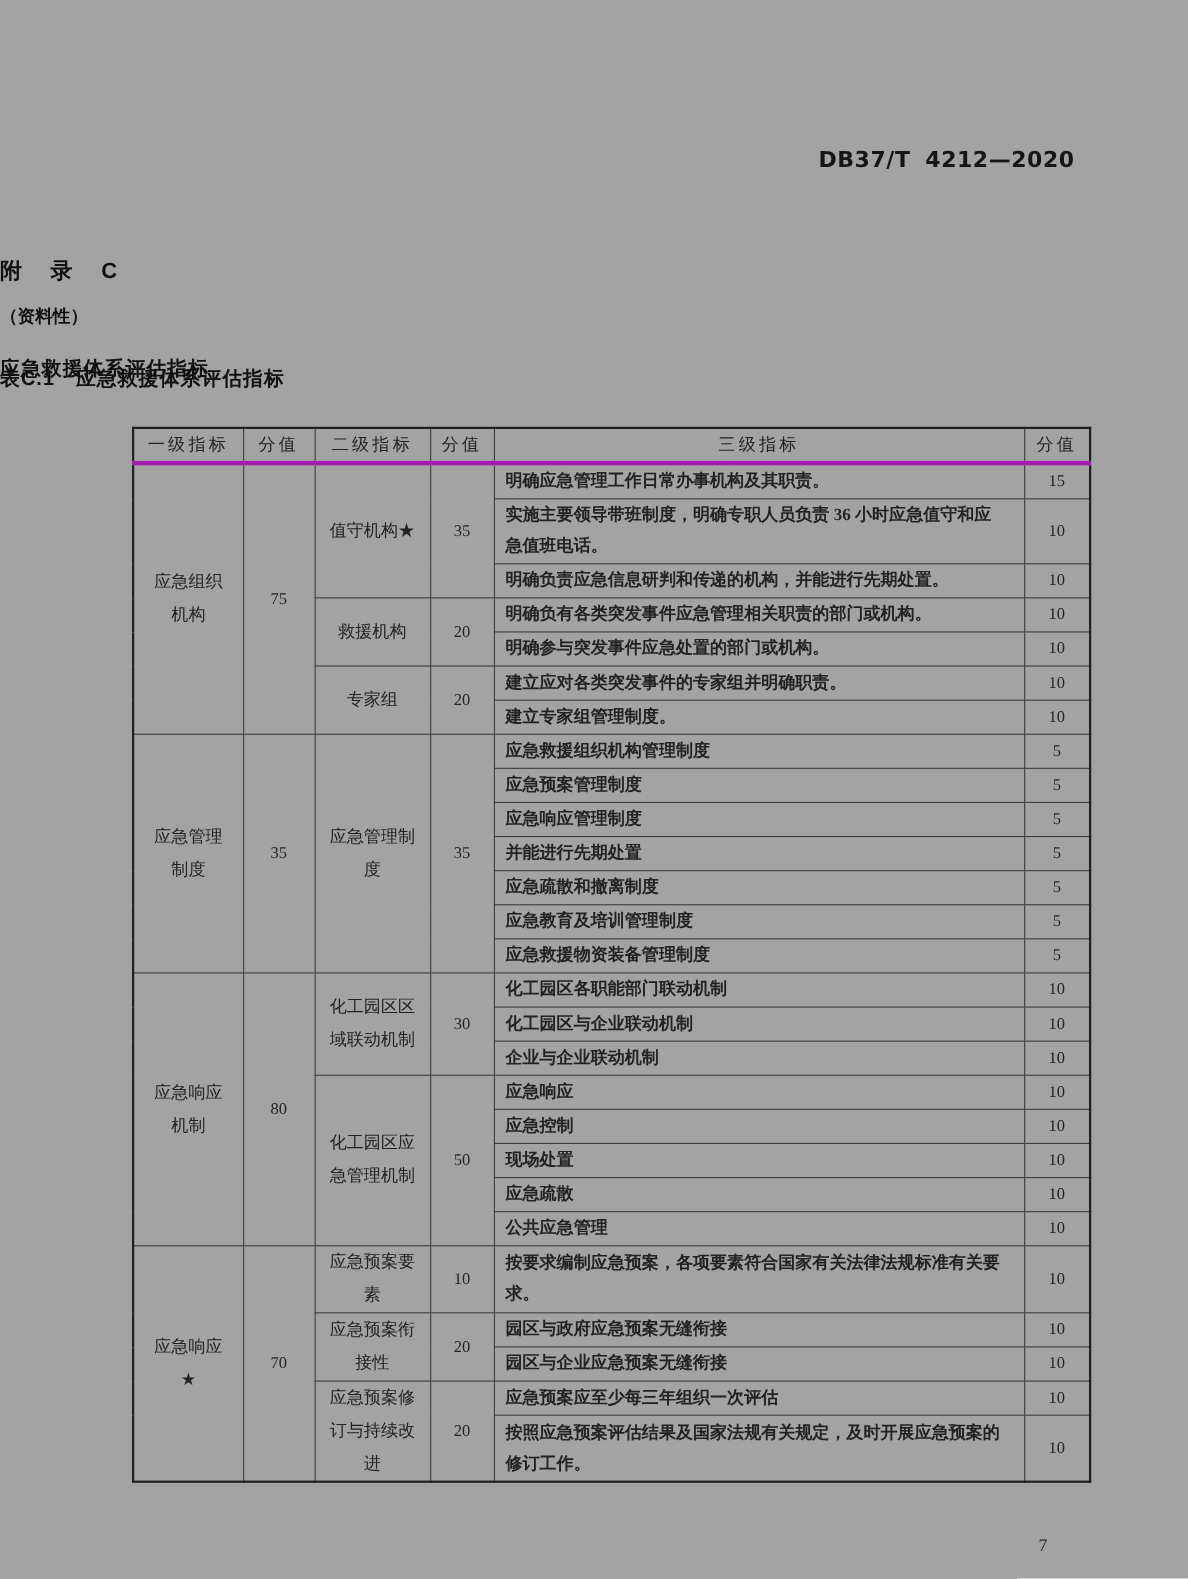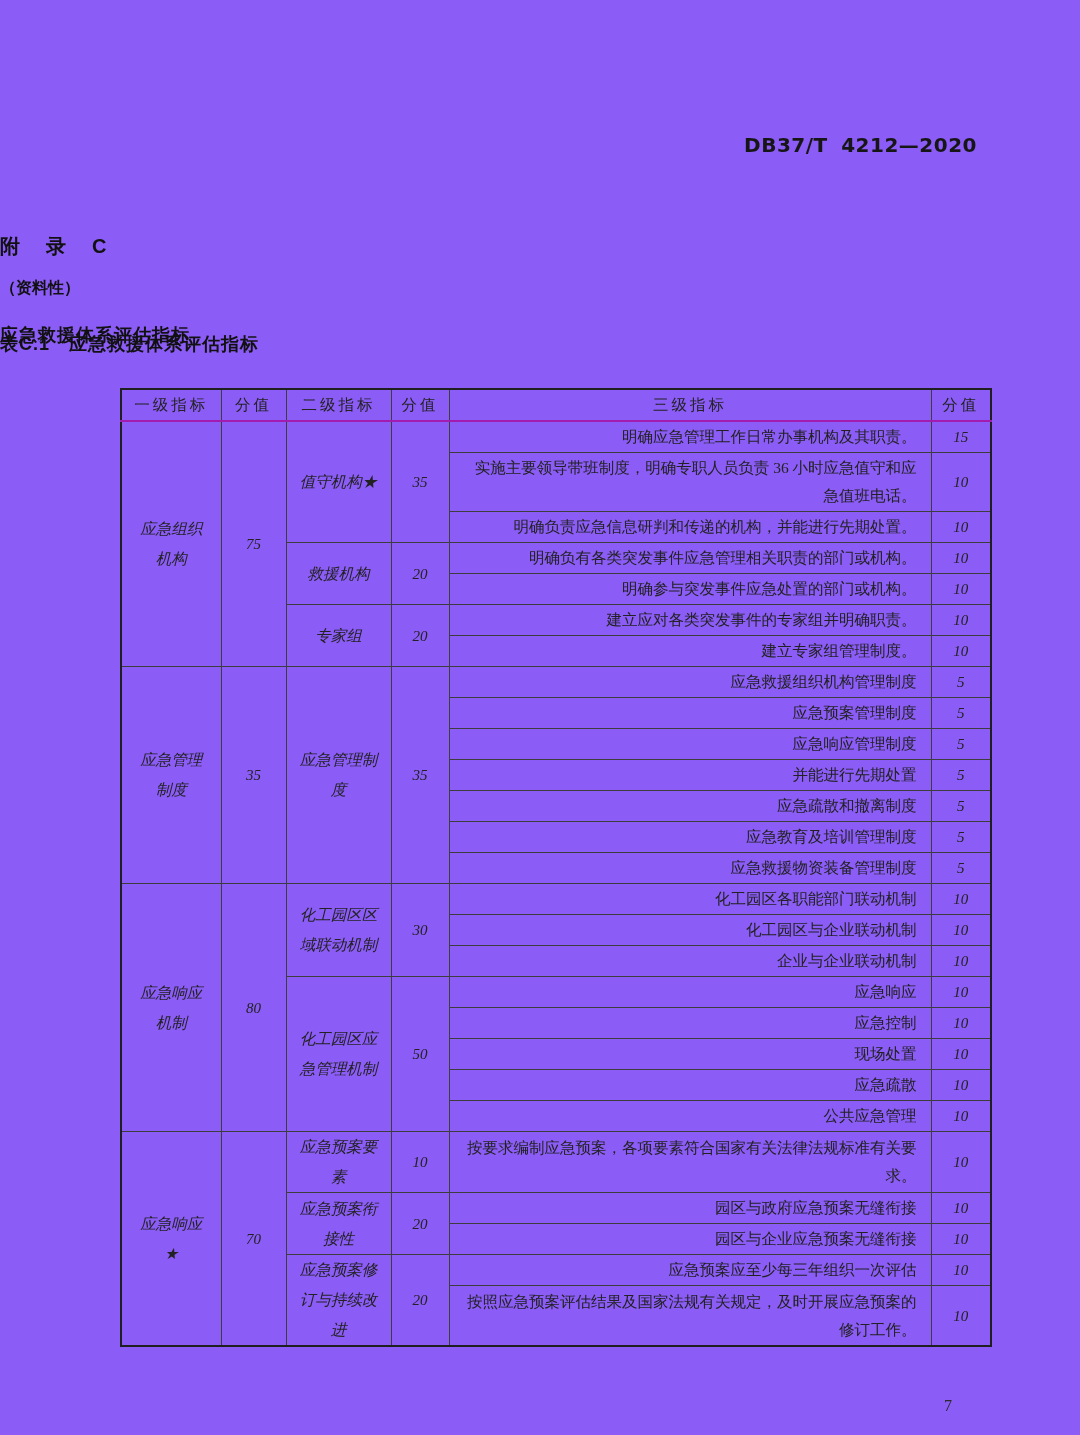--- a/index.html
+++ b/index.html
@@ -2,21 +2,21 @@
 <html><head>
 <meta charset="utf-8">
 <style>
   * { margin: 0; padding: 0; box-sizing: border-box; }
   html, body { background: #ffffff; }
   body {
     width: 1080px; height: 1435px; position: relative;
     font-family: "Liberation Serif", "DejaVu Serif", serif;
     color: #1c1c1c;
   }
-  .page { position: absolute; inset: 0; background: #8b5cf6; overflow: hidden; }
+  .page { position: absolute; inset: 0; background: #a3a3a3; overflow: hidden; }
 
   .header-code {
     position: absolute; top: 133px; right: 103px;
     font-family: "DejaVu Sans", "Liberation Sans", sans-serif;
     font-weight: bold; font-size: 20px; letter-spacing: 0.5px;
     word-spacing: 6px; color: #161616;
   }
 
   .title-block {
     position: absolute; top: 233px; left: 0; width: 100%;
@@ -44,32 +44,32 @@
   col.c2 { width: 65px;  }
   col.c3 { width: 105px; }
   col.c4 { width: 58px;  }
   col.c5 { width: 482px; }
   col.c6 { width: 60px;  }
 
   .indicator th, .indicator td { border: 1px solid #3d3d3d; }
   .indicator thead th {
     height: 32px; font-weight: normal; letter-spacing: 3px;
     text-align: center; vertical-align: middle;
-    border-bottom: 2px solid #a21caf; font-size: 15.5px;
+    border-bottom: 4px solid #a21caf; font-size: 15.5px;
   }
   .indicator tr.row-std  { height: 30px; }
   .indicator tr.row-tall { height: 59px; }
 
   .indicator td.c-center {
     text-align: center; vertical-align: middle;
-    white-space: pre-line; line-height: 30px; font-style: italic;
+    white-space: pre-line; line-height: 30px;
   }
   .indicator td.c-left {
-    text-align: right; vertical-align: middle;
-    padding: 1px 14px 1px 10px; line-height: 28px;
+    text-align: left; vertical-align: middle;
+    padding: 1px 14px 1px 10px; line-height: 28px; font-weight: bold;
   }
   .indicator td.score { font-size: 15px; }
 
   .page-number {
     position: absolute; top: 1397px; left: 944px;
     font-size: 16px; color: #2a2a2a;
   }
 </style>
 </head>
 <body>

